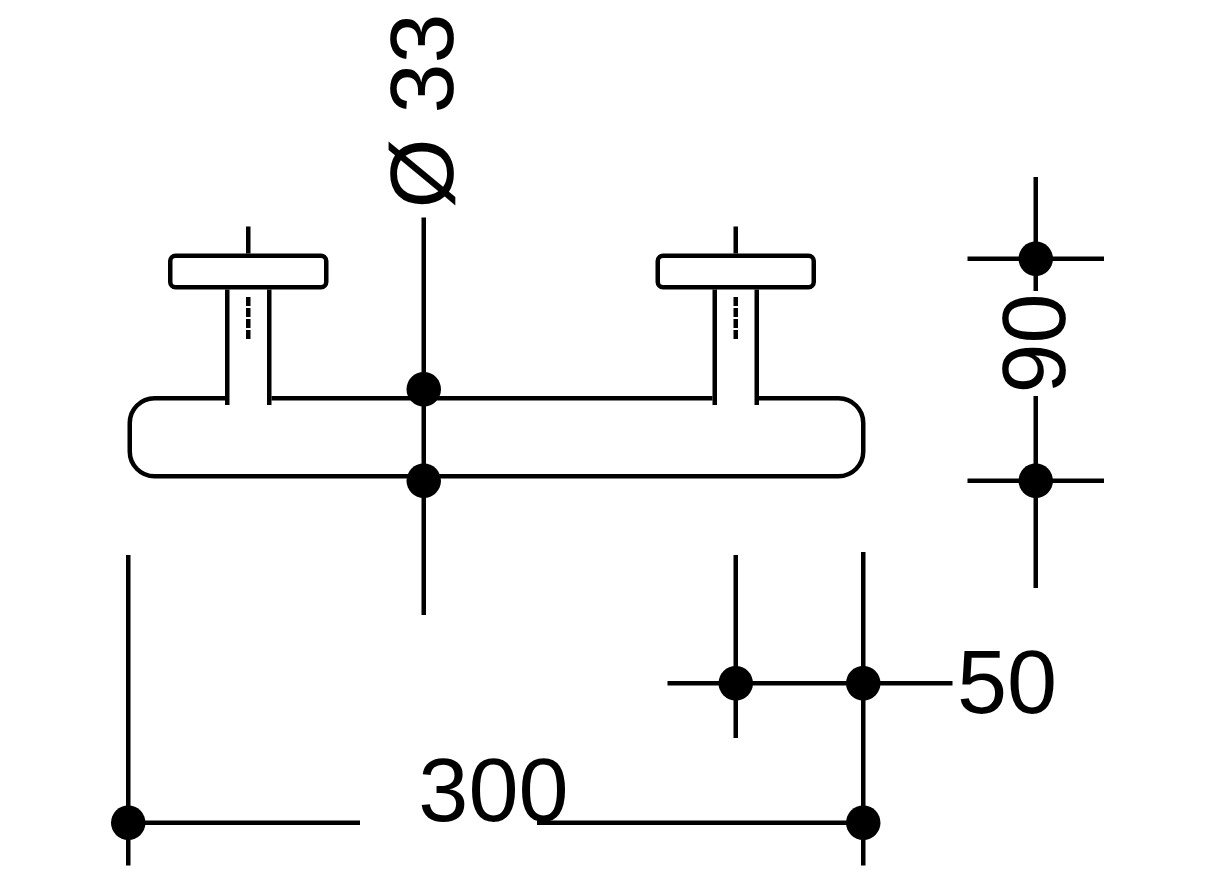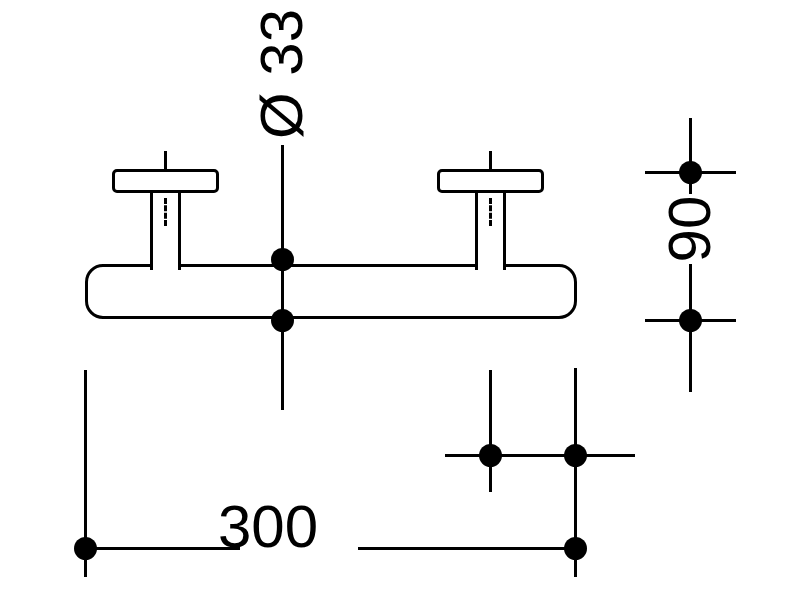--- a/index.html
+++ b/index.html
@@ -8,21 +8,21 @@
     font-family:"Liberation Sans", sans-serif;overflow:hidden;
   }
   .lv{position:absolute;width:3px;background:#000;}
   .lh{position:absolute;height:3px;background:#000;}
   .dot{position:absolute;width:23px;height:23px;border-radius:50%;background:#000;}
   .outline{position:absolute;border:3px solid #000;background:#fff;box-sizing:border-box;}
   .stem{position:absolute;background:#fff;border-left:3px solid #000;border-right:3px solid #000;box-sizing:border-box;}
   .dash{position:absolute;width:0;border-left:3px dashed #000;}
   .label{position:absolute;color:#000;font-size:60px;line-height:60px;white-space:nowrap;}
   .rot{transform:rotate(-90deg);text-align:center;}
-  .ctr{text-align:left;}
+  .ctr{text-align:right;}
 </style>
 </head>
 <body>
 
 <div class="canvas">
 
   <div class="outline" style="left:85px;top:264px;width:492px;height:55px;border-radius:18px;"></div>
 
   <div class="stem" style="left:150px;top:193px;width:31px;height:77px;"></div>
   <div class="stem" style="left:475px;top:193px;width:31px;height:77px;"></div>
@@ -47,20 +47,21 @@
   <div class="lh" style="left:645px;top:319px;width:91px;"></div>
   <div class="dot" style="left:679px;top:161px;"></div>
   <div class="dot" style="left:679px;top:309px;"></div>
   <div class="label rot" style="left:620px;top:199px;width:140px;height:60px;">90</div>
 
   <div class="lv" style="left:489px;top:370px;height:122px;"></div>
   <div class="lv" style="left:574px;top:368px;height:209px;"></div>
   <div class="lh" style="left:445px;top:454px;width:190px;"></div>
   <div class="dot" style="left:479px;top:444px;"></div>
   <div class="dot" style="left:564px;top:444px;"></div>
+  <div class="label" style="left:638px;top:425px;height:60px;">50</div>
 
   <div class="lv" style="left:84px;top:370px;height:207px;"></div>
   <div class="lh" style="left:85px;top:547px;width:155px;"></div>
   <div class="lh" style="left:358px;top:547px;width:217px;"></div>
   <div class="dot" style="left:74px;top:537px;"></div>
   <div class="dot" style="left:564px;top:537px;"></div>
   <div class="label ctr" style="left:218px;top:497px;width:161px;height:60px;">300</div>
 
 </div>
 

